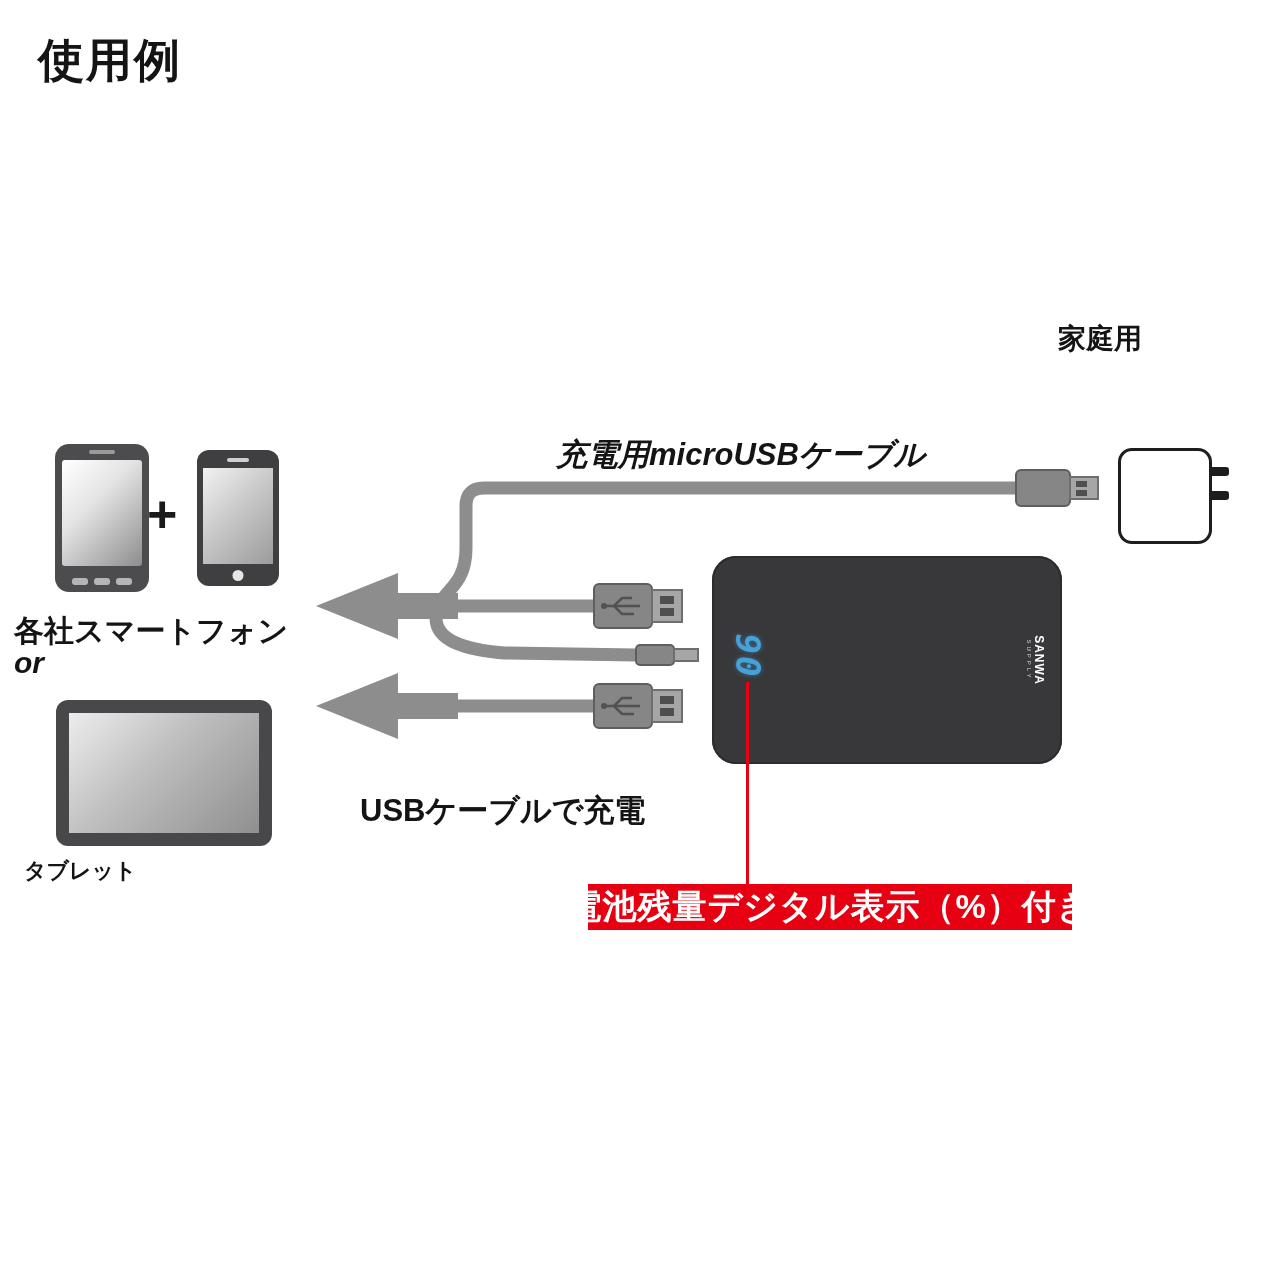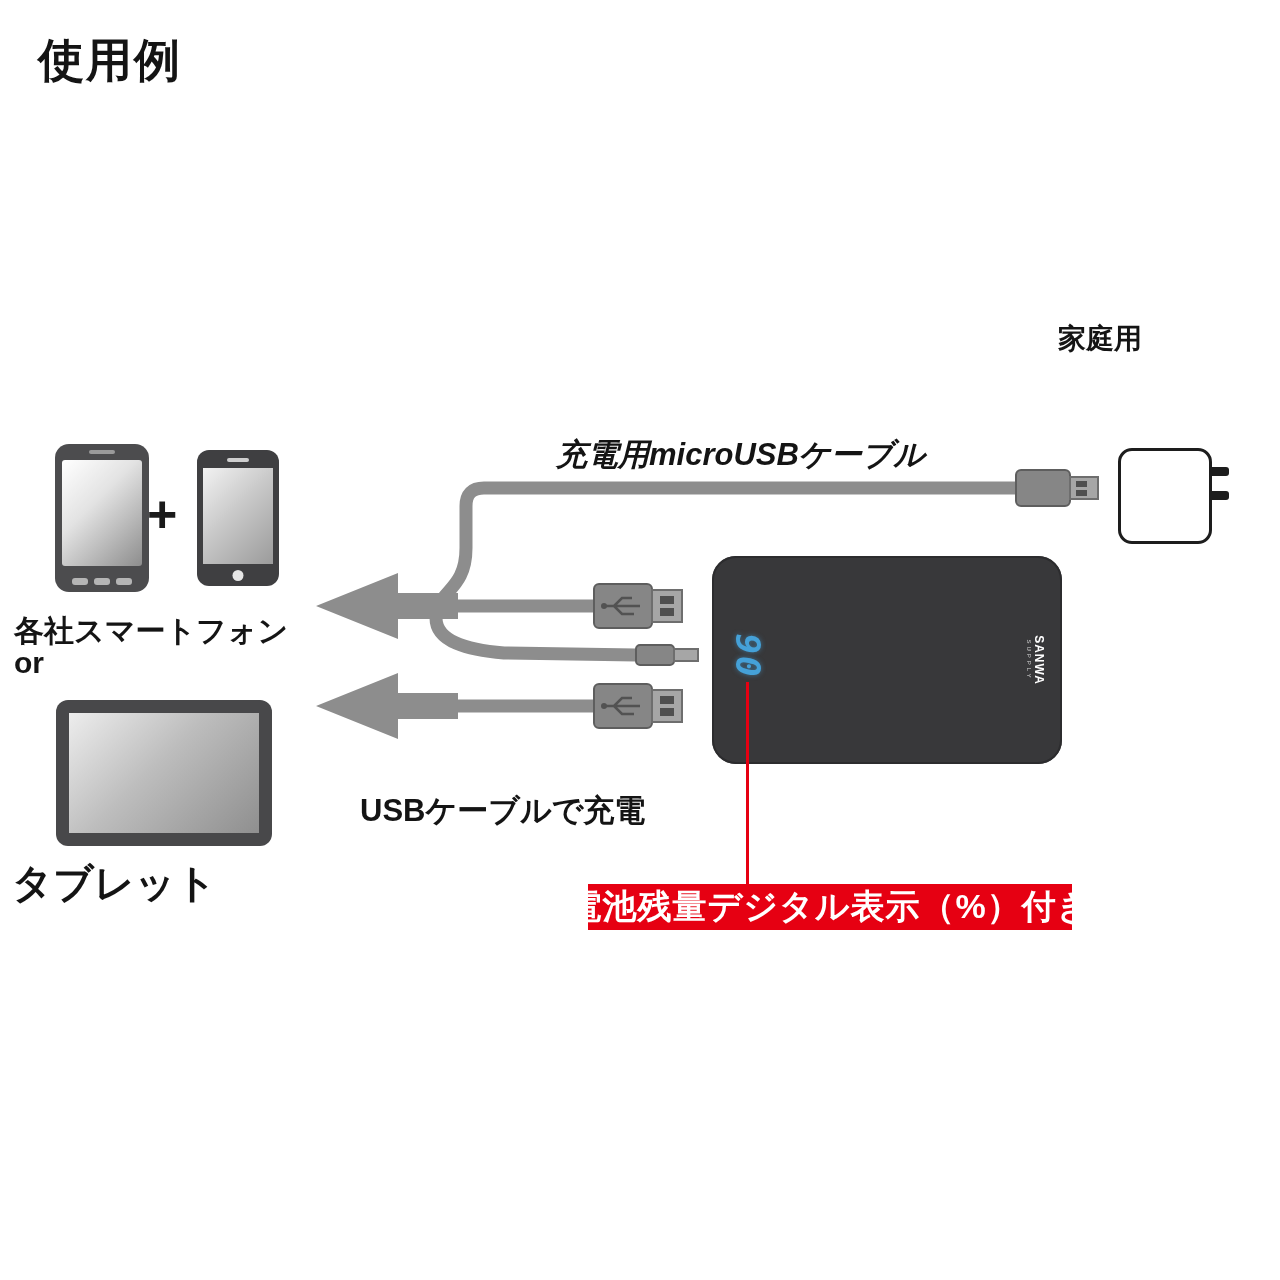--- a/index.html
+++ b/index.html
@@ -26,22 +26,22 @@
   .phone2 .screen{position:absolute;left:6px;right:6px;top:18px;bottom:22px;
     background:linear-gradient(135deg,#f2f2f2 0%,#c9c9c9 45%,#9b9b9b 100%);}
   .phone2 .speaker{position:absolute;top:8px;left:50%;transform:translateX(-50%);width:22px;height:4px;background:#cfcfcf;border-radius:2px;}
   .phone2 .home{position:absolute;bottom:5px;left:50%;transform:translateX(-50%);width:11px;height:11px;border-radius:50%;background:#e6e6e6;}
 
   .tablet{position:absolute;left:56px;top:700px;width:216px;height:146px;background:#48484a;border-radius:12px;}
   .tablet .screen{position:absolute;left:13px;right:13px;top:13px;bottom:13px;
     background:linear-gradient(135deg,#ededed 0%,#bdbdbd 45%,#8f8f8f 100%);}
 
   .smartphone-label{left:14px;top:600px;width:312px;font-size:30px;margin-top:11px;}
-  .or-label{left:14px;top:646px;width:312px;font-size:30px;}
-  .tablet-label{left:12px;top:856px;width:280px;font-size:40px;}
+  .or-label{left:14px;top:646px;width:312px;font-size:30px;font-style:italic;}
+  .tablet-label{left:24px;top:856px;width:280px;font-size:22px;}
 
   .usb-cable-label{left:360px;top:790px;font-size:31px;}
   .charge-cable-label{left:556px;top:434px;font-size:31px;font-style:italic;}
 
   
   .outlet-label{left:1058px;top:320px;width:212px;font-size:28px;line-height:37px;}
   .adapter{position:absolute;left:1118px;top:448px;width:88px;height:90px;background:#ffffff;border:3px solid #1d1d1d;border-radius:14px;}
   .adapter .prong{position:absolute;right:-20px;width:20px;height:9px;background:#1d1d1d;border-radius:0 3px 3px 0;}
   .adapter .prong.p1{top:16px;}
   .adapter .prong.p2{top:40px;}

